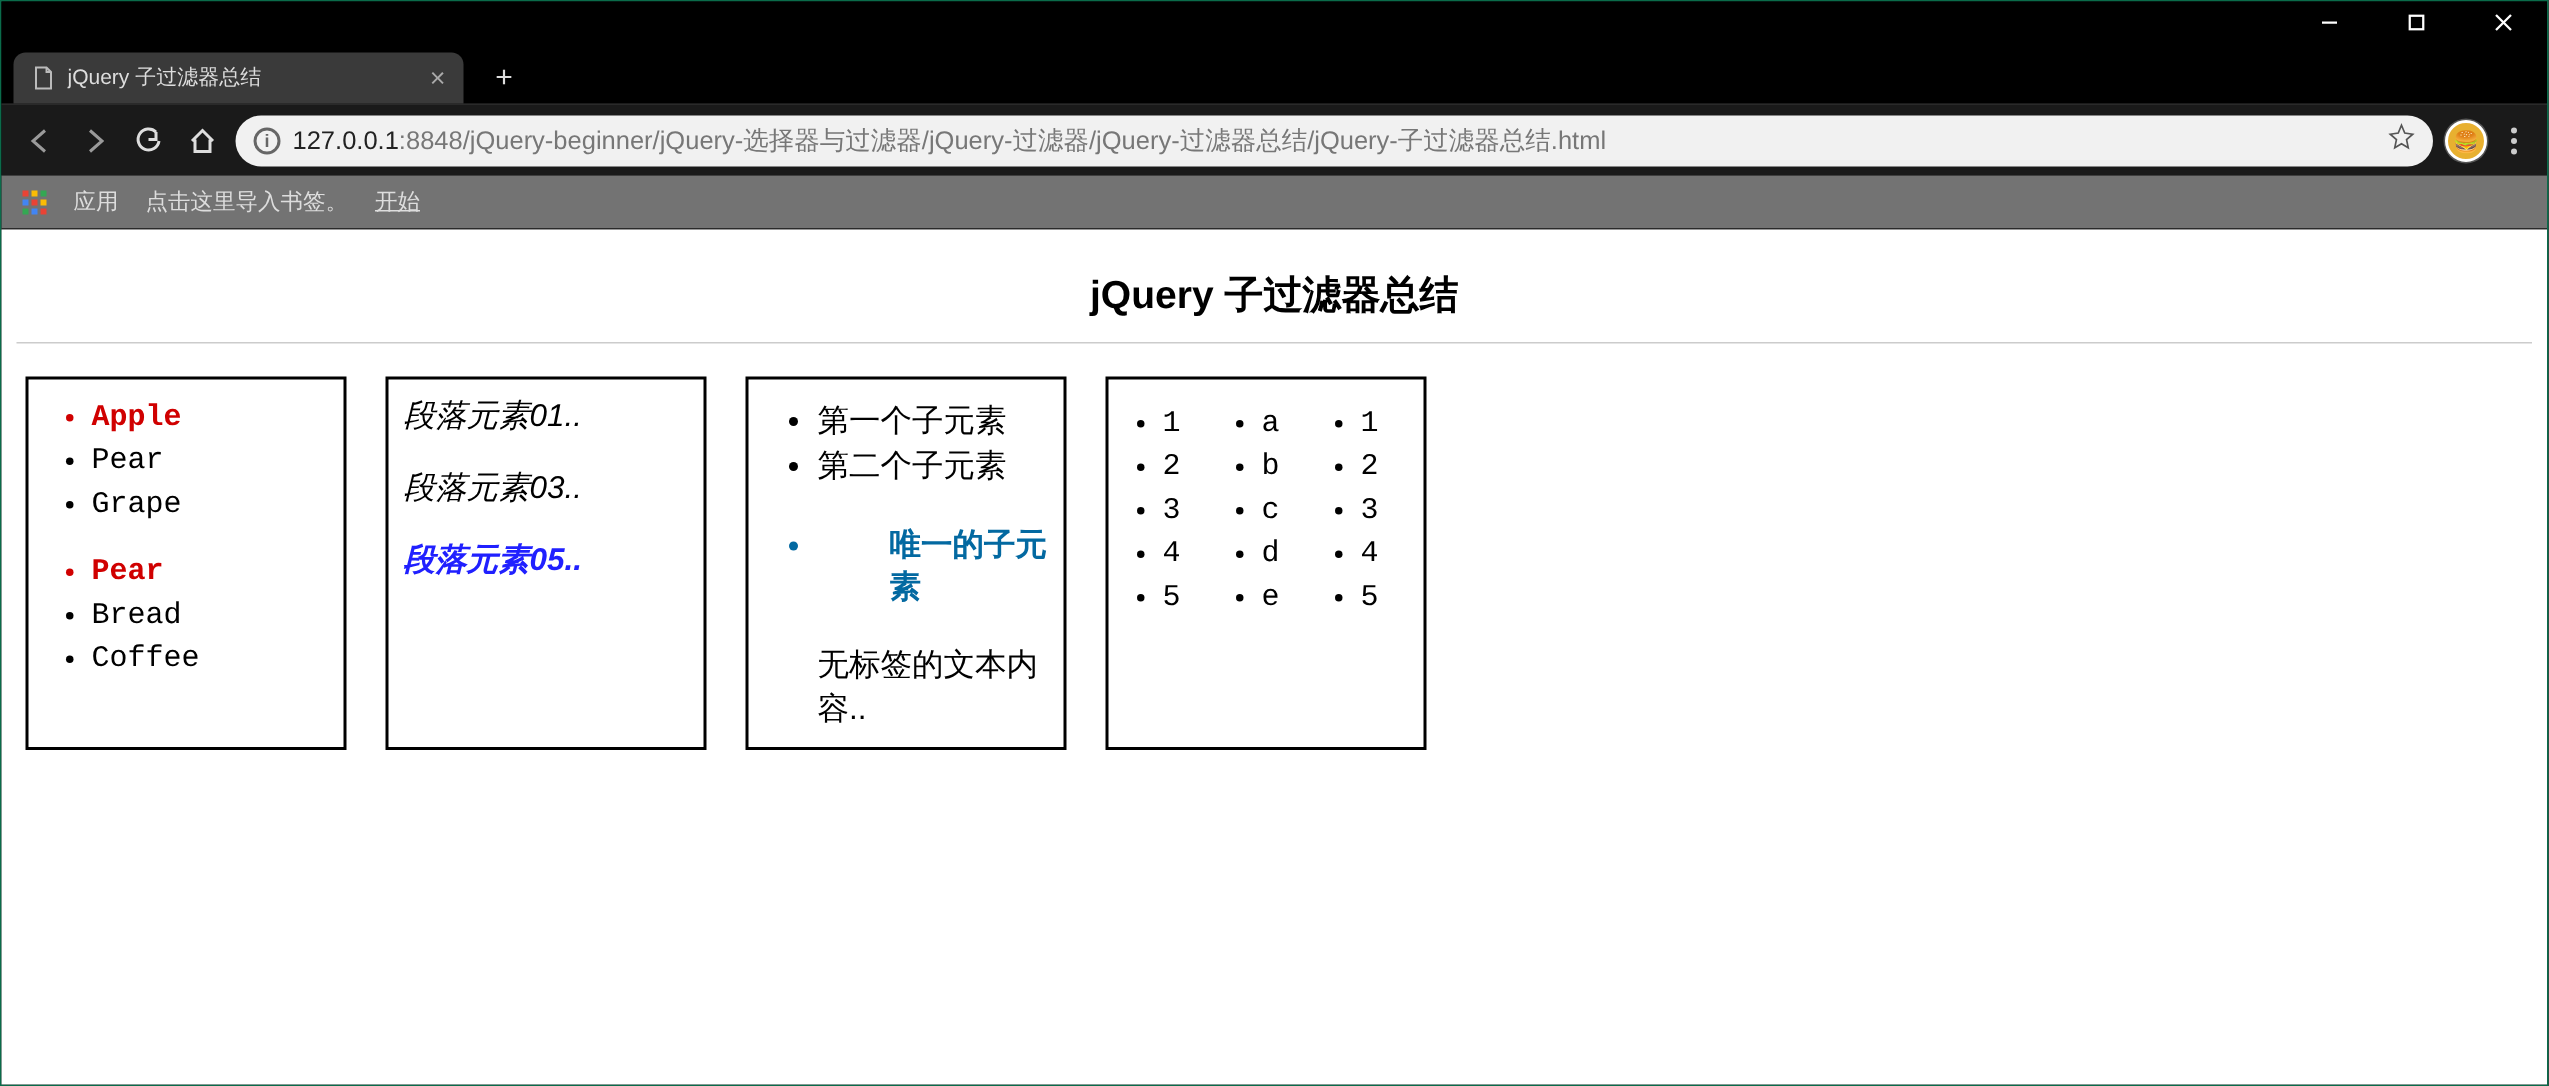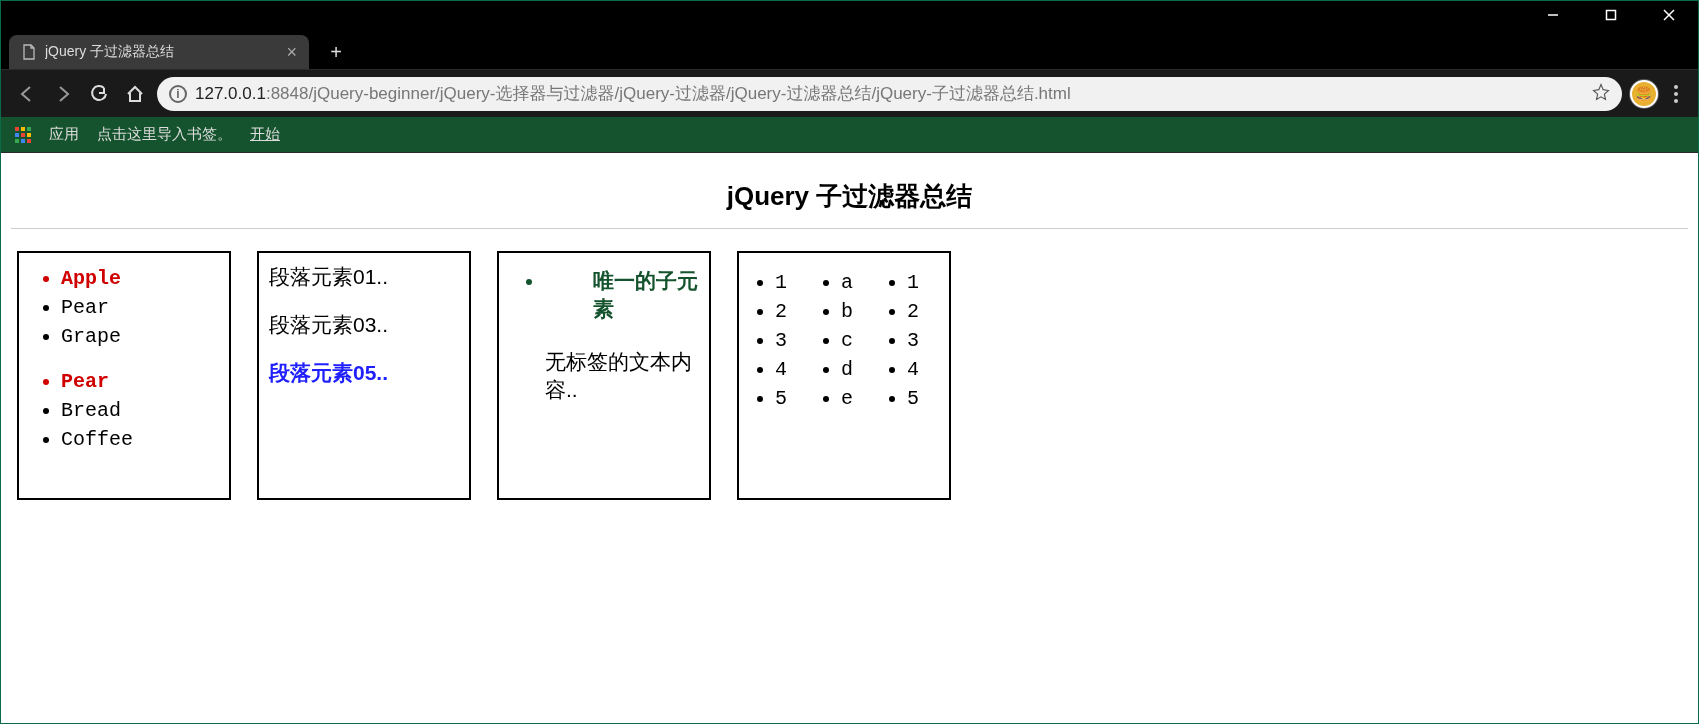--- a/index.html
+++ b/index.html
@@ -69,21 +69,21 @@
     display:flex; align-items:center; justify-content:center; font-size:14px;
     border:2px solid #fff; box-shadow:0 0 0 1px #555;
   }
   .menu-dots {
     width:20px; height:28px; display:flex; flex-direction:column; align-items:center; justify-content:center; gap:3px;
   }
   .menu-dots span { width:4px; height:4px; border-radius:50%; background:#ccc; }
 
   
   .bookmarks-bar {
-    height:36px; background:#14532d; display:flex; align-items:center; padding:0 14px; gap:18px;
+    height:36px; background:#737373; display:flex; align-items:center; padding:0 14px; gap:18px;
     color:#ddd; font-size:15px;
     border-bottom:1px solid #2a2a2a;
   }
   .apps-icon {
     width:16px; height:16px; display:grid; grid-template-columns:repeat(3,4px); grid-template-rows:repeat(3,4px); gap:2px;
   }
   .apps-icon span:nth-child(1){background:#ea4335;}
   .apps-icon span:nth-child(2){background:#fbbc05;}
   .apps-icon span:nth-child(3){background:#34a853;}
   .apps-icon span:nth-child(4){background:#4285f4;}
@@ -111,26 +111,26 @@
     border:2px solid #000; width:214px; min-height:249px;
     font-family: "Courier New", Consolas, monospace; font-size:20px;
     padding:10px 6px;
   }
   .box ul { margin:2px 0 18px 0; padding-left:36px; }
   .box ul:last-child { margin-bottom:0; }
   .box li { margin:2px 0; line-height:1.35; }
   .first-child-red { color:#d00000; font-weight:bold; }
 
   .box2 { font-family: "Microsoft YaHei", sans-serif; font-size:21px; padding:10px 10px; }
-  .box2 p { margin:0 0 20px 0; }
+  .box2 p { margin:0 0 20px 0;font-style:italic; }
   .box2 p.nth { color:#2020ff; font-weight:bold; margin-bottom:0;margin-top:16px;}
 
   .box3 { font-family: "Microsoft YaHei", sans-serif; font-size:21px; }
   .box3 ul { margin:4px 0 24px 0; padding-left:40px; list-style:disc; }
-  .only-child { color:#14532d; font-weight:bold;padding-left:48px; }
+  .only-child { color:#0369a1; font-weight:bold;padding-left:48px; }
   .box3 .plain-text { padding-left:40px; line-height:1.35; }
 
   .box4 { display:flex; gap:0; padding:14px 6px; font-family:"Courier New", monospace; }
   .box4 ul { margin:0; padding-left:30px; flex:1; }
   .box4 li { margin:2px 0; }
 
 </style>
 </head>
 <body>
 
@@ -249,20 +249,24 @@
       </div>
 
       <div class="box box2">
         <p>段落元素01..</p>
         <p>段落元素03..</p>
         <p class="nth">段落元素05..</p>
       </div>
 
       <div class="box box3">
         <ul>
+          <li>第一个子元素</li>
+          <li>第二个子元素</li>
+        </ul>
+        <ul>
           <li class="only-child">唯一的子元素</li>
         </ul>
         <div class="plain-text">无标签的文本内容..</div>
       </div>
 
       <div class="box box4">
         <ul>
           <li>1</li>
           <li>2</li>
           <li>3</li>

